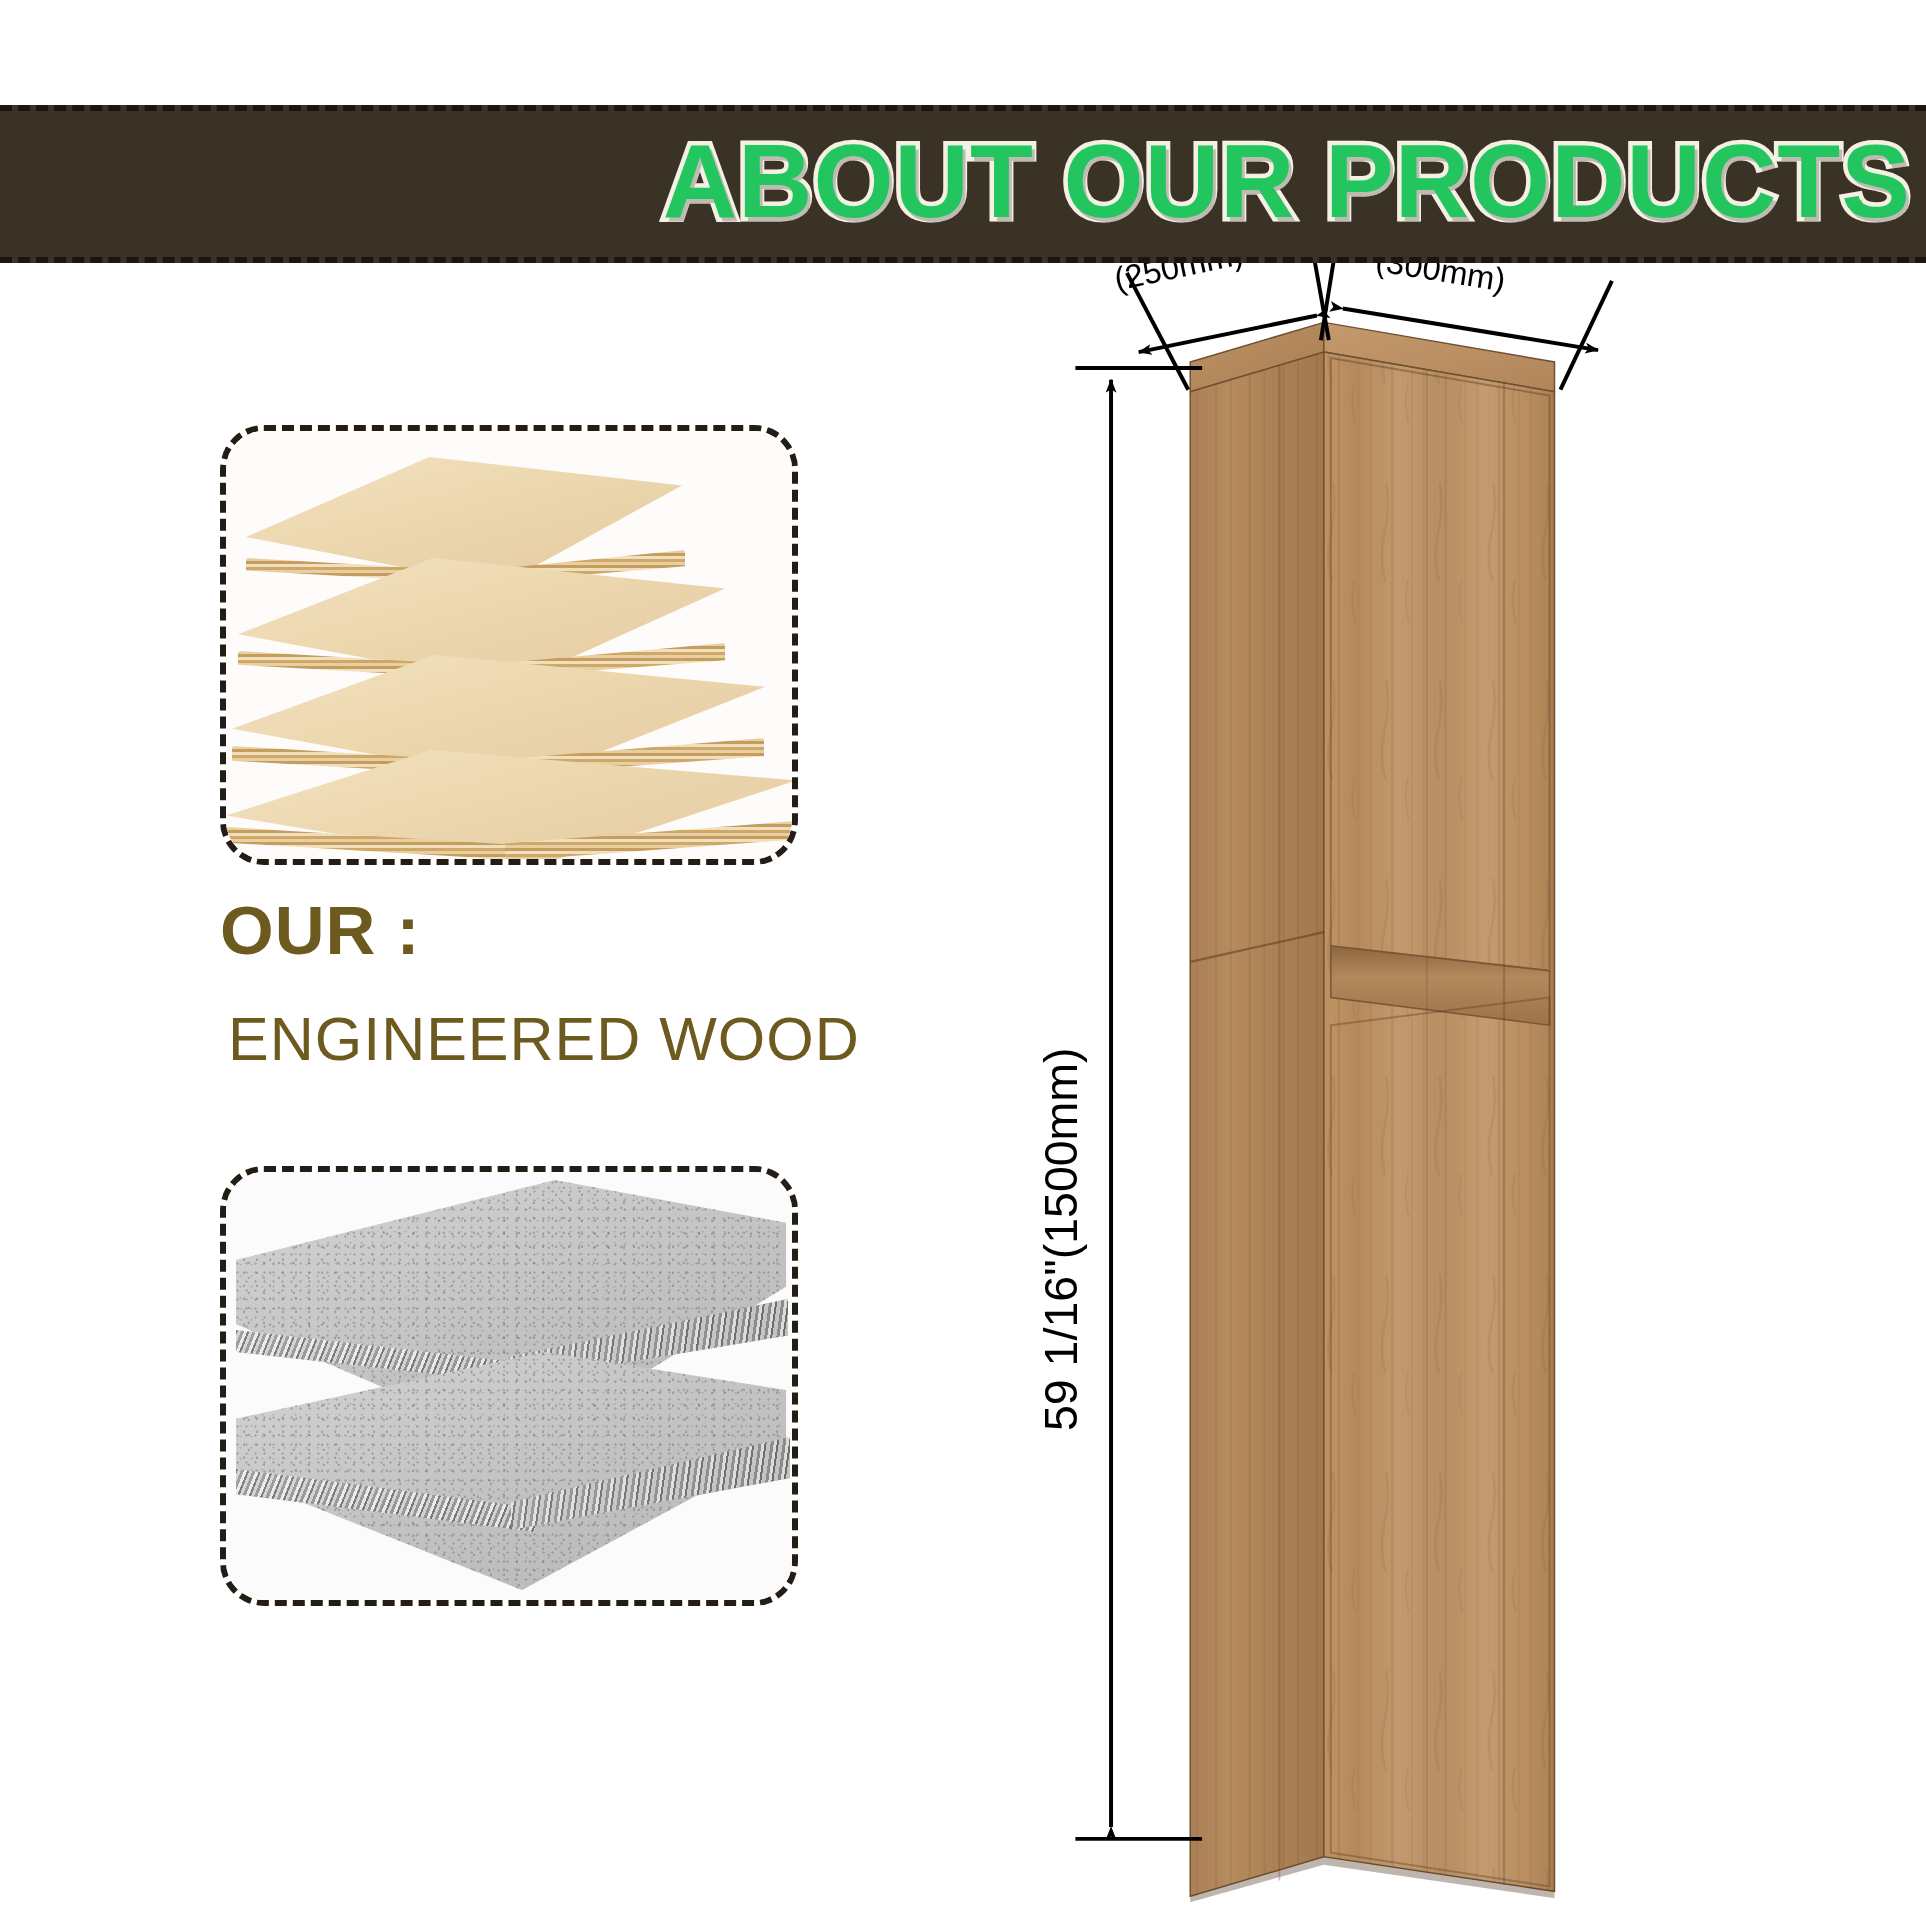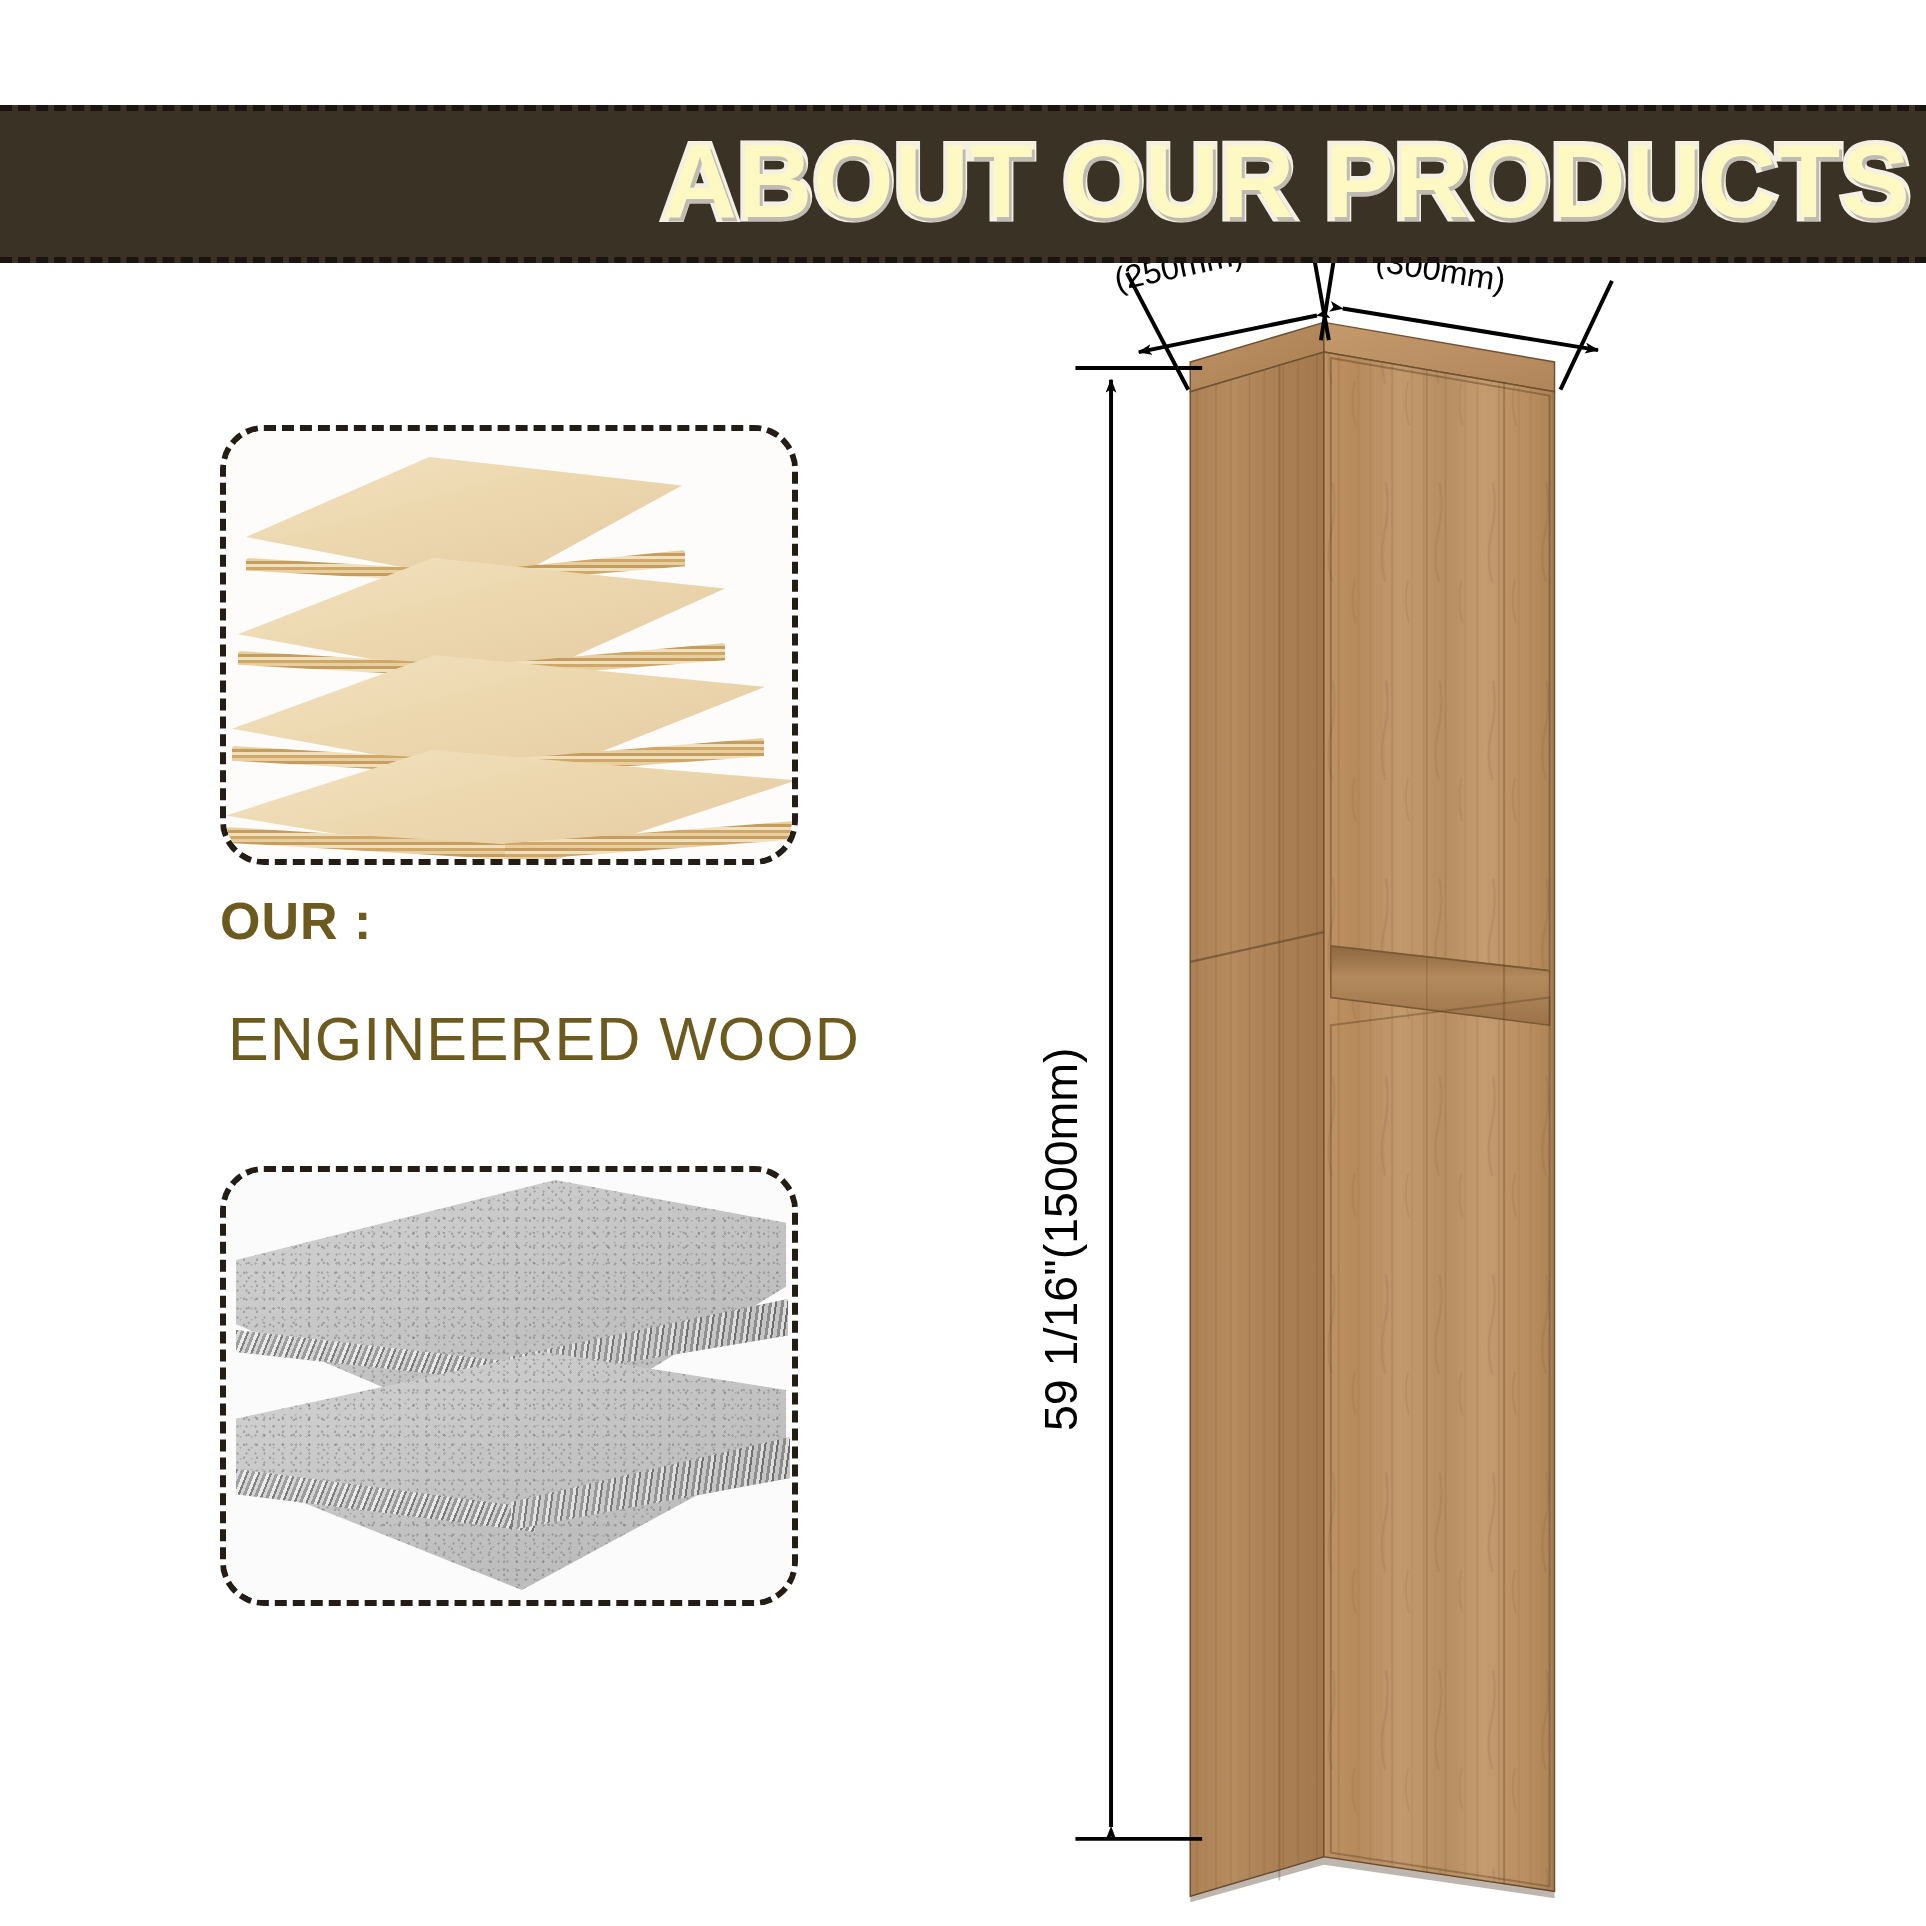--- a/index.html
+++ b/index.html
@@ -29,21 +29,21 @@
   }
   #header-title {
     position: absolute;
     right: 16px;
     top: 50%;
     transform: translateY(-52%);
     font-family: "Liberation Sans", sans-serif;
     font-size: 103px;
     font-weight: bold;
     letter-spacing: 1px;
-    color: #fef9c3;
+    color: #22c55e;
     -webkit-text-stroke: 9px #f5f0e4;
     paint-order: stroke fill;
     white-space: nowrap;
     text-shadow: 3px 4px 0 rgba(0,0,0,0.22);
   }
 
   
   #comparison-column {
     position: absolute;
     left: 0;
@@ -136,21 +136,21 @@
         rgba(115,115,115,.45) 6px 9px,
         rgba(240,240,240,.75) 9px 12px),
       linear-gradient(to right, #bdbdbd, #9e9e9e);
   }
 
   
   #our-label {
     position: absolute;
     left: 220px;
     top: 628px;
-    font-size: 52px;
+    font-size: 69px;
     font-weight: bold;
     color: #6d5a1f;
     letter-spacing: 1px;
     white-space: nowrap;
   }
   #engineered-wood-label {
     position: absolute;
     left: 228px;
     top: 741px;
     font-size: 61px;

